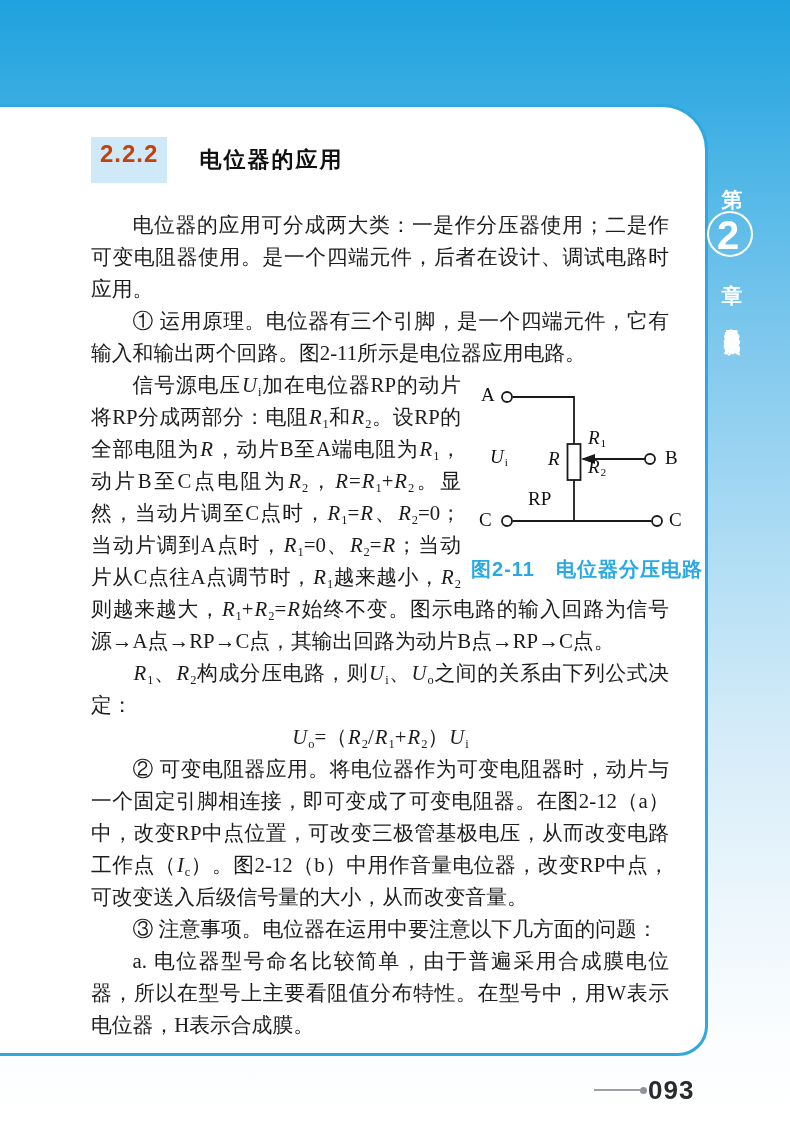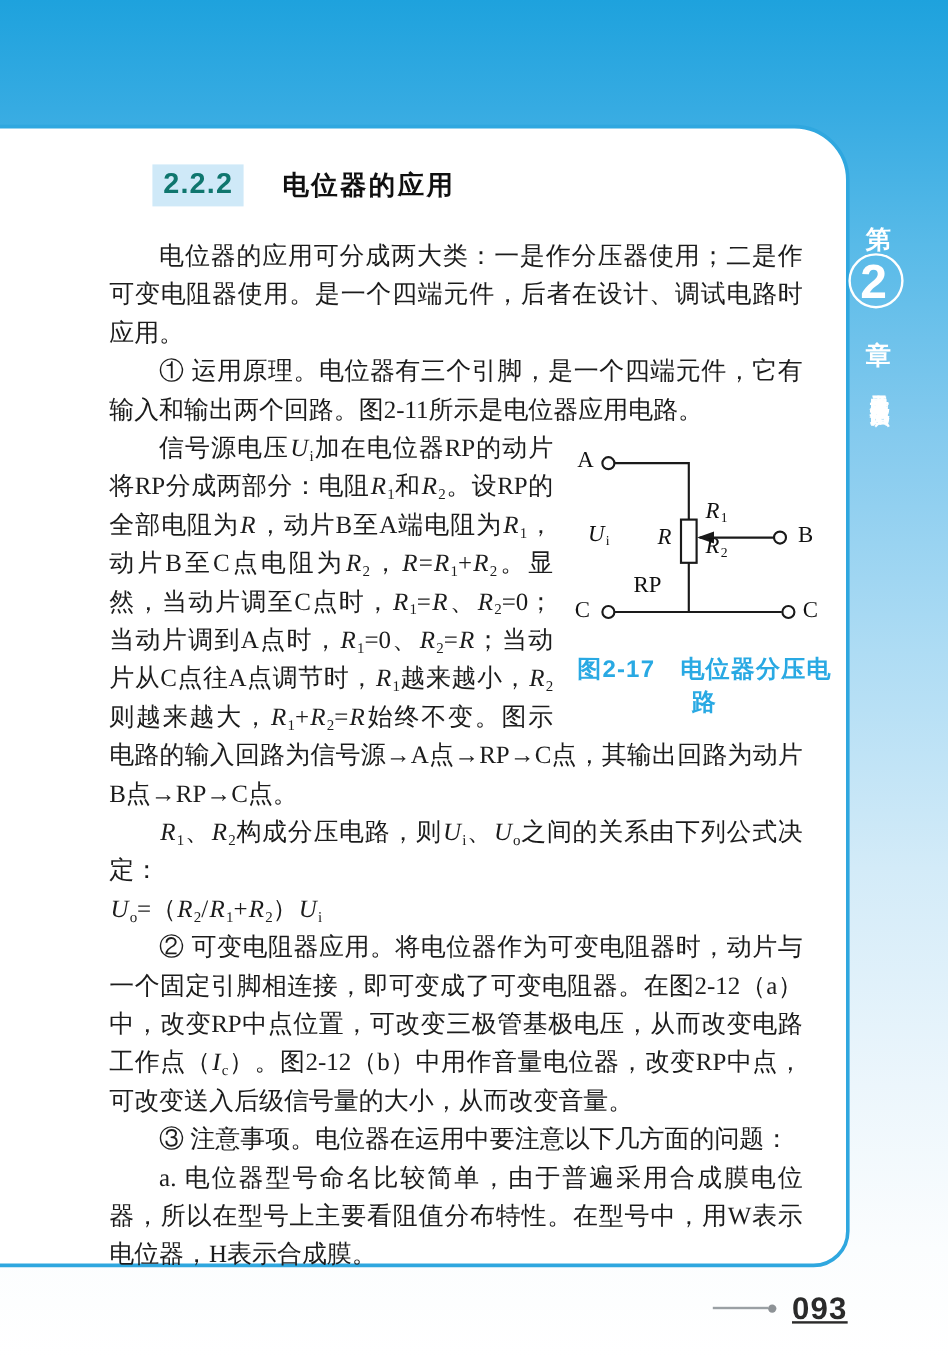--- a/index.html
+++ b/index.html
@@ -21,33 +21,33 @@
   .panel{
     position:absolute; left:-6px; top:104px; width:714px; height:952px;
     box-sizing:border-box; background:#fff;
     border:3px solid var(--panel-border);
     border-radius:6px 46px 30px 0;
     padding:30px 36px 0 94px;
   }
   
   .sec-head{display:flex; align-items:center; margin-bottom:26px;}
   .sec-num{
-    background:var(--hl); color:#0f766e;
+    background:var(--hl); color:#c2410c;
     font:bold 24px/30px "Liberation Sans","DejaVu Sans",sans-serif;
-    padding:2px 9px 3px; letter-spacing:1px;margin-left:36px;
+    padding:2px 9px 14px; letter-spacing:1px;
   }
   .sec-title{
     margin-left:32px; color:#101010;
     font:bold 22px/28px "Liberation Sans","DejaVu Sans",sans-serif;
     letter-spacing:2px;
   }
   
   .body{ font-size:20.8px; line-height:32px; color:var(--ink); text-align:justify; }
   .body p{ margin:0; text-indent:2em; }
-  .body p.formula{ text-indent:0; }
+  .body p.formula{ text-indent:0; text-align:center; }
   .body sub{ font-size:0.6em; line-height:0; position:relative; top:0.3em; vertical-align:baseline; }
   .body i, .clbl i{ font-style:italic; padding:0 1px; }
   
   .fig{ float:right; width:232px; margin:4px -34px 6px 10px; }
   .fig-canvas{ position:relative; width:232px; height:168px; }
   .fig-canvas svg{ position:absolute; left:0; top:0; }
   .clbl{
     position:absolute; font-size:19px; line-height:20px; color:#111;
     font-family:"Liberation Serif","DejaVu Serif",serif; white-space:nowrap;
   }
@@ -77,23 +77,22 @@
     letter-spacing:1px;
   }
   
   .pageno{ position:absolute; left:594px; top:1076px; display:flex; align-items:center; }
   .pn-rule{ position:relative; width:46px; height:2px; background:#9aa0a4; }
   .pn-rule::after{
     content:""; position:absolute; right:-7px; top:-2.5px;
     width:7px; height:7px; border-radius:50%; background:#8d9296;
   }
   .pn-text{
-    margin-left:20px; color:#2a2a2a; letter-spacing:1px;
+    margin-left:8px; color:#2a2a2a; letter-spacing:1px;
     font:bold 26px/28px "Liberation Sans","DejaVu Sans",sans-serif;
-    text-decoration:underline;
   }
 </style>
 </head>
 <body>
 
 <div class="page">
 
   <div class="panel">
 
     <div class="sec-head">
@@ -125,21 +124,21 @@
           <span class="clbl" style="left:18px;top:74px"><i>U</i><sub>i</sub></span>
           <span class="clbl" style="left:76px;top:76px"><i>R</i></span>
           <span class="clbl" style="left:116px;top:55px"><i>R</i><sub>1</sub></span>
           <span class="clbl" style="left:116px;top:84px"><i>R</i><sub>2</sub></span>
           <span class="clbl" style="left:57px;top:116px">RP</span>
           <span class="clbl" style="left:194px;top:75px">B</span>
           <span class="clbl" style="left:8px;top:137px">C</span>
           <span class="clbl" style="left:198px;top:137px">C</span>
         </div>
         <div class="fig-cap">
-          <div>图2-17　电位器分压电路</div>
+          <div>图2-11　电位器分压电路</div>
         </div>
       </div>
 
       <p>信号源电压<i>U</i><sub>i</sub>加在电位器RP的动片将RP分成两部分：电阻<i>R</i><sub>1</sub>和<i>R</i><sub>2</sub>。设RP的全部电阻为<i>R</i>，动片B至A端电阻为<i>R</i><sub>1</sub>，动片B至C点电阻为<i>R</i><sub>2</sub>，<i>R</i>=<i>R</i><sub>1</sub>+<i>R</i><sub>2</sub>。显然，当动片调至C点时，<i>R</i><sub>1</sub>=<i>R</i>、<i>R</i><sub>2</sub>=0；当动片调到A点时，<i>R</i><sub>1</sub>=0、<i>R</i><sub>2</sub>=<i>R</i>；当动片从C点往A点调节时，<i>R</i><sub>1</sub>越来越小，<i>R</i><sub>2</sub>则越来越大，<i>R</i><sub>1</sub>+<i>R</i><sub>2</sub>=<i>R</i>始终不变。图示电路的输入回路为信号源→A点→RP→C点，其输出回路为动片B点→RP→C点。</p>
       <p><i>R</i><sub>1</sub>、<i>R</i><sub>2</sub>构成分压电路，则<i>U</i><sub>i</sub>、<i>U</i><sub>o</sub>之间的关系由下列公式决定：</p>
       <p class="formula"><i>U</i><sub>o</sub>=（<i>R</i><sub>2</sub>/<i>R</i><sub>1</sub>+<i>R</i><sub>2</sub>）<i>U</i><sub>i</sub></p>
       <p>② 可变电阻器应用。将电位器作为可变电阻器时，动片与一个固定引脚相连接，即可变成了可变电阻器。在图2-12（a）中，改变RP中点位置，可改变三极管基极电压，从而改变电路工作点（<i>I</i><sub>c</sub>）。图2-12（b）中用作音量电位器，改变RP中点，可改变送入后级信号量的大小，从而改变音量。</p>
       <p>③ 注意事项。电位器在运用中要注意以下几方面的问题：</p>
       <p>a. 电位器型号命名比较简单，由于普遍采用合成膜电位器，所以在型号上主要看阻值分布特性。在型号中，用W表示电位器，H表示合成膜。</p>
 

